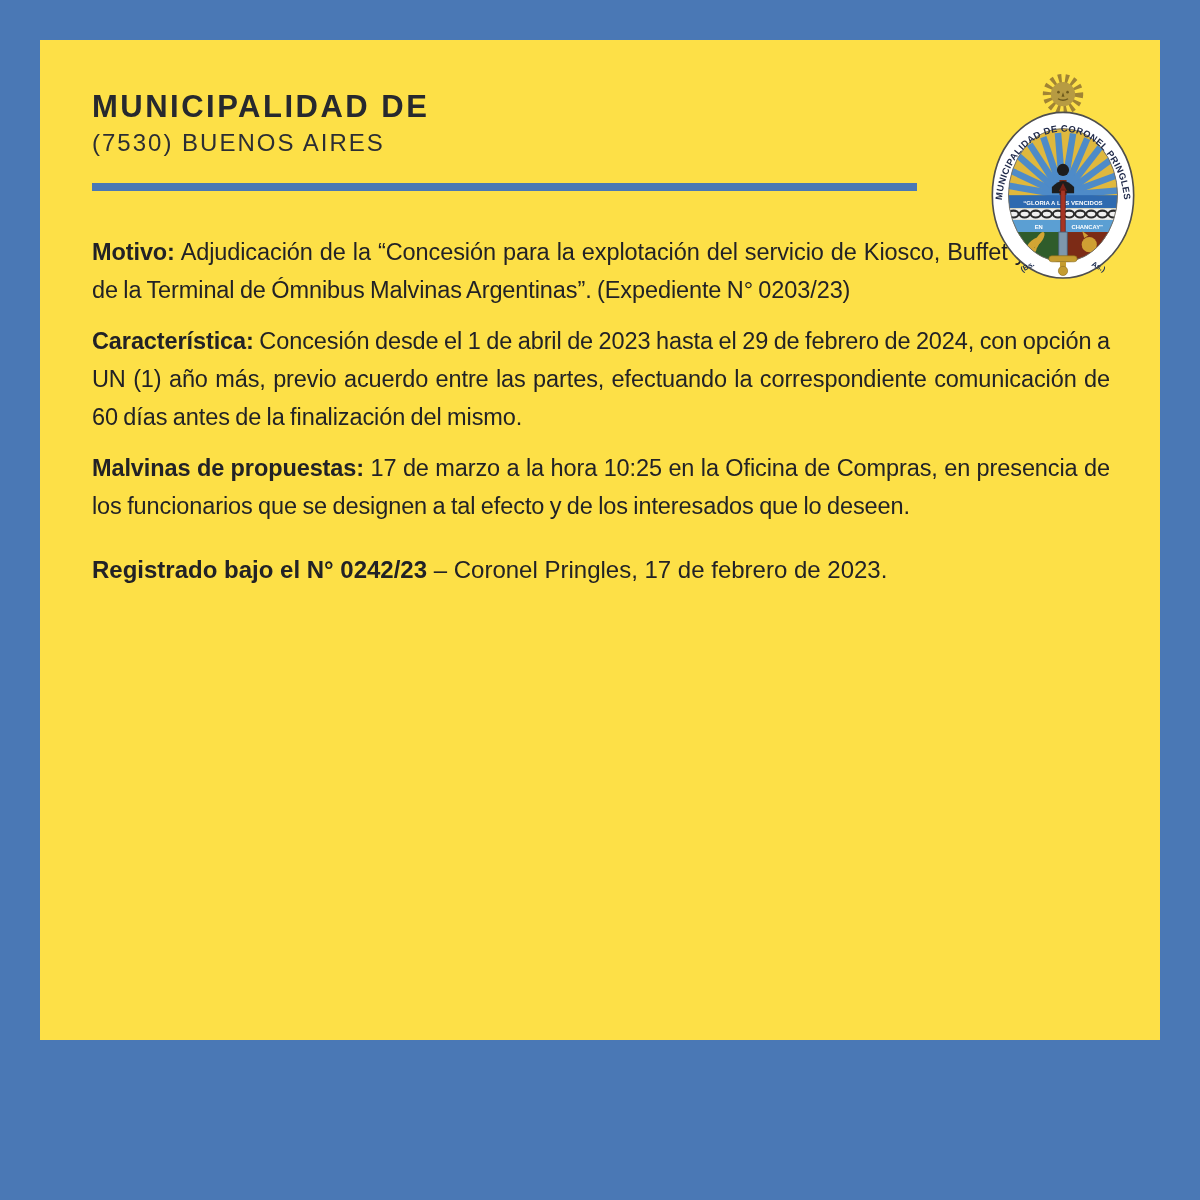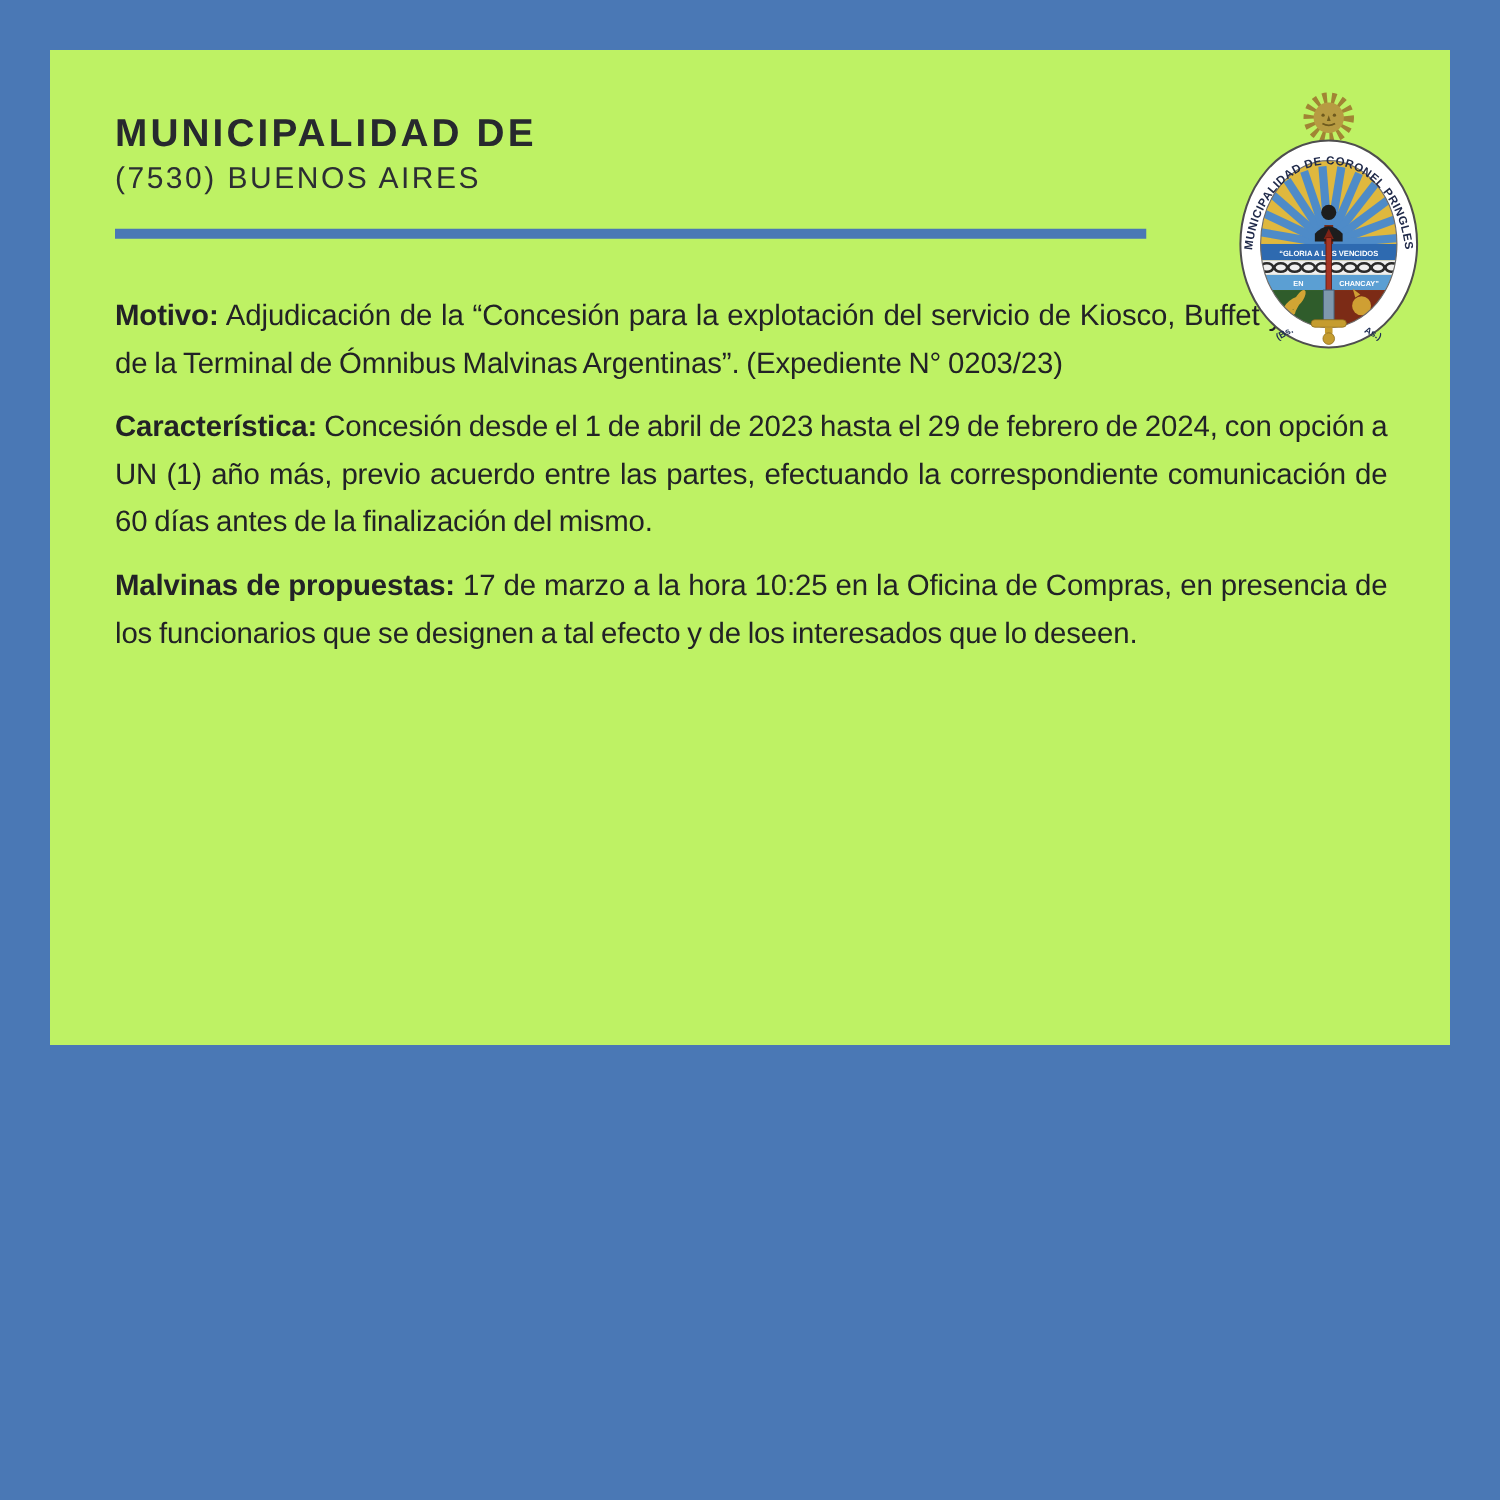--- a/index.html
+++ b/index.html
@@ -5,22 +5,22 @@
   html,body { margin:0; padding:0; }
   body {
     width:1200px; height:1200px;
     background:#4a78b5;
     font-family:"Liberation Sans", sans-serif;
     position:relative;
     overflow:hidden;
   }
   .page {
     position:absolute; left:40px; top:40px;
-    width:1120px; height:796px;
-    background:#bef264;
+    width:1120px; height:1000px;
+    background:#fde047;
     overflow:hidden;
   }
   .content { padding:46px 50px 0 52px; position:relative; }
 
   
   .org-name {
     font-size:31px; font-weight:700; letter-spacing:2.5px;
     color:#27292e; line-height:1.38;
   }
   .org-location {
@@ -180,15 +180,19 @@
         <b>Característica:</b>
         <span>Concesión desde el 1 de abril de 2023 hasta el 29 de febrero de 2024, con opción a UN (1) año más, previo acuerdo entre las partes, efectuando la correspondiente comunicación de 60 días antes de la finalización del mismo.</span>
       </p>
       <p class="para">
         <b>Malvinas de propuestas:</b>
         <span>17 de marzo a la hora 10:25 en la Oficina de Compras, en presencia de los funcionarios que se designen a tal efecto y de los interesados que lo deseen.</span>
       </p>
     </div>
 
 
+    <p class="registration">
+      <b>Registrado bajo el N° 0242/23</b>
+      <span>– Coronel Pringles, 17 de febrero de 2023.</span>
+    </p>
 
   </div>
 </div>
 
 </body></html>

